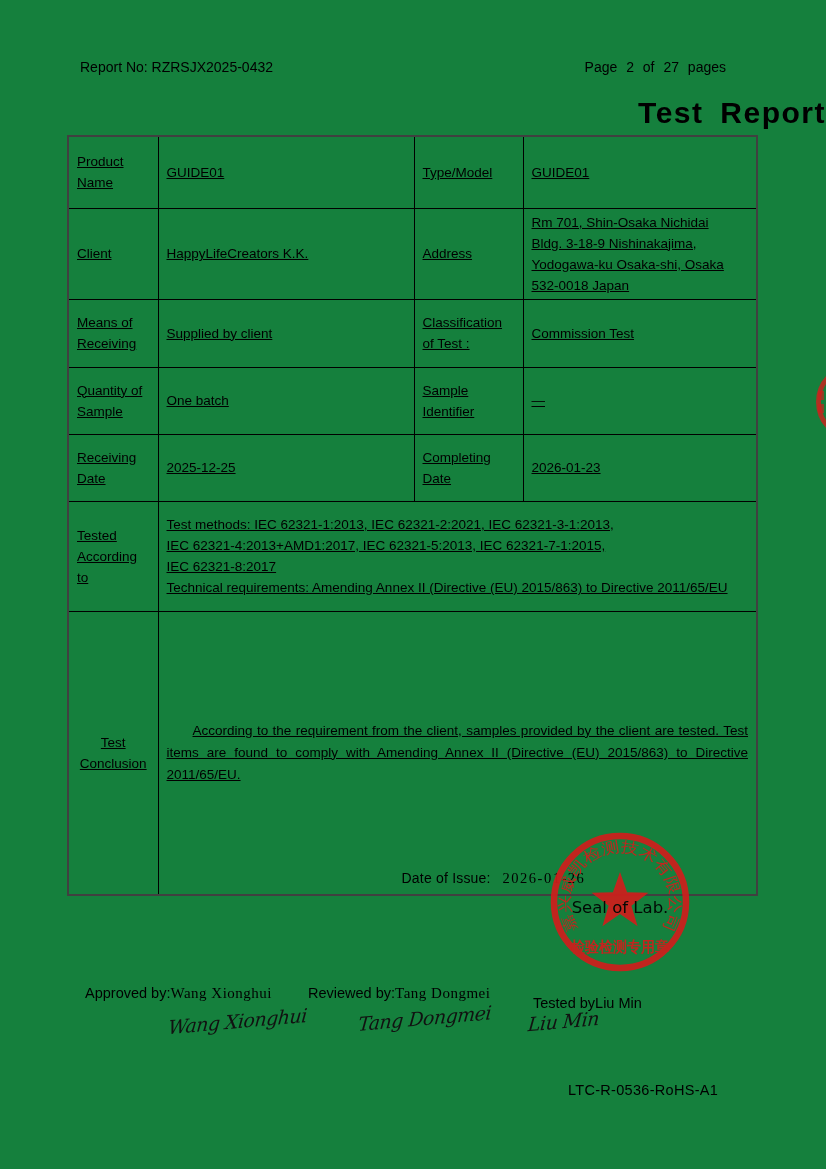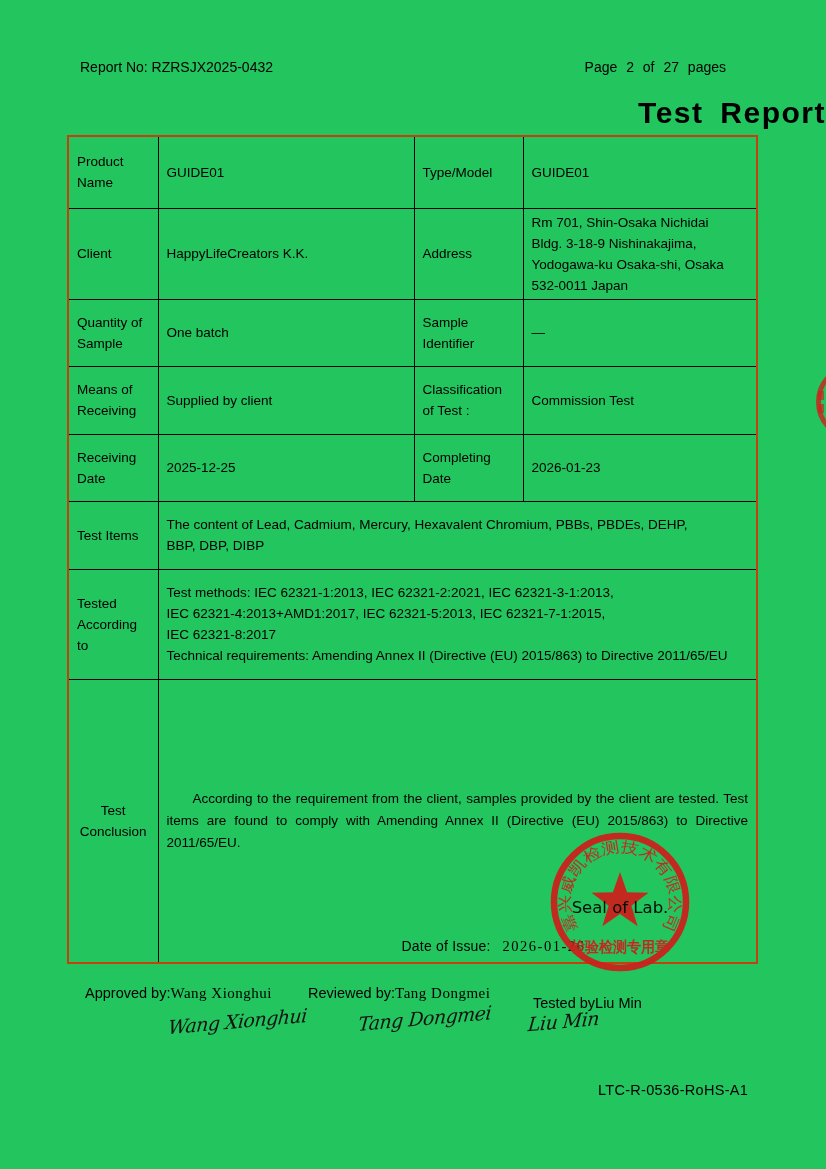--- a/index.html
+++ b/index.html
@@ -1,29 +1,29 @@
 <!DOCTYPE html>
 <html><head>
 <meta charset="utf-8">
 <style>
   * { margin:0; padding:0; box-sizing:border-box; }
   html,body { background:#fff; }
   body { font-family:"Liberation Sans","DejaVu Sans",sans-serif; color:#000; }
-  .page { position:relative; width:826px; height:1169px; background:#22c55e; overflow:hidden; }
+  .page { position:relative; width:826px; height:1169px; background:#15803d; overflow:hidden; }
 
   
   .report-no { position:absolute; left:80px; top:59px; font-size:14px; }
   .page-info { position:absolute; top:59px; right:100px; font-size:14px; word-spacing:5px; }
   .title { position:absolute; top:96px; left:0; width:100%; text-align:right;
            font-size:30px; font-weight:bold; letter-spacing:1.5px; word-spacing:7px; }
 
   
   table.report { position:absolute; left:67px; top:135px; width:689px;
                  border-collapse:collapse; table-layout:fixed; }
-  table.report { border:2px solid #c2410c; }
+  table.report { border:2px solid #404040;text-decoration:underline; }
   table.report td { border:1px solid #000; font-size:13.5px; line-height:21px;
                     vertical-align:middle; padding:3px 8px; }
   td.lbl { white-space:pre-line; padding-left:9px; }
   td.val { padding-left:11px; }
   .pre { white-space:pre-line; }
   .just { text-align:justify; }
   td.concl-lbl { text-align:center; vertical-align:middle; white-space:pre-line; }
   td.concl-val { vertical-align:top; position:relative; padding-top:12px; }
   .concl-text { text-align:justify; text-indent:26px; line-height:22px; }
   .date-line { position:absolute; left:243px; bottom:5px; font-size:14px; white-space:nowrap; }
@@ -48,21 +48,21 @@
   .sign-group { position:absolute; top:0; white-space:nowrap; }
   .sg-approved { left:85px; } .sg-reviewed { left:308px; } .sg-tested { left:533px;margin-top:10px; }
   .sign-name { font-family:"Liberation Serif","DejaVu Serif",serif; font-size:15px; letter-spacing:.5px; }
   .sign-name.sans { font-family:"Liberation Sans","DejaVu Sans",sans-serif; font-size:14.5px; letter-spacing:0; }
   .signature { position:absolute; font-family:"DejaVu Serif","Liberation Serif",serif;
                font-style:italic; font-size:19px; color:#111;
                transform:rotate(-5deg) skewX(-10deg); letter-spacing:-.5px; white-space:nowrap; }
   .sig-1 { left:168px; top:1010px; }
   .sig-2 { left:358px; top:1007px; }
   .sig-3 { left:528px; top:1010px; }
-  .doc-code { position:absolute; left:598px; top:1082px; font-size:14.5px; letter-spacing:.3px; }
+  .doc-code { position:absolute; left:568px; top:1082px; font-size:14.5px; letter-spacing:.3px; }
 </style>
 </head>
 <body>
 
 <div class="page">
 
   <div class="report-no">Report No: RZRSJX2025-0432</div>
   <div class="page-info">Page 2 of 27 pages</div>
   <div class="title">Test Report</div>
 
@@ -81,50 +81,45 @@
       <td class="lbl">Type/Model</td>
       <td class="val">GUIDE01</td>
     </tr>
     <tr style="height:88px">
       <td class="lbl">Client</td>
       <td class="val">HappyLifeCreators K.K.</td>
       <td class="lbl">Address</td>
       <td class="val pre">Rm 701, Shin-Osaka Nichidai
 Bldg. 3-18-9 Nishinakajima,
 Yodogawa-ku Osaka-shi, Osaka
-532-0011 Japan</td>
-    </tr>
-    <tr style="height:67px">
-      <td class="lbl">Quantity of
-Sample</td>
-      <td class="val">One batch</td>
-      <td class="lbl">Sample
-Identifier</td>
-      <td class="val">—</td>
+532-0018 Japan</td>
     </tr>
     <tr style="height:68px">
       <td class="lbl">Means of
 Receiving</td>
       <td class="val">Supplied by client</td>
       <td class="lbl">Classification
 of Test :</td>
       <td class="val">Commission Test</td>
     </tr>
     <tr style="height:67px">
+      <td class="lbl">Quantity of
+Sample</td>
+      <td class="val">One batch</td>
+      <td class="lbl">Sample
+Identifier</td>
+      <td class="val">—</td>
+    </tr>
+    <tr style="height:67px">
       <td class="lbl">Receiving
 Date</td>
       <td class="val">2025-12-25</td>
       <td class="lbl">Completing
 Date</td>
       <td class="val">2026-01-23</td>
-    </tr>
-    <tr style="height:68px">
-      <td class="lbl">Test Items</td>
-      <td class="val pre" colspan="3">The content of Lead, Cadmium, Mercury, Hexavalent Chromium, PBBs, PBDEs, DEHP,
-BBP, DBP, DIBP</td>
     </tr>
     <tr style="height:110px">
       <td class="lbl">Tested
 According
 to</td>
       <td class="val" colspan="3">
         <div class="pre">Test methods: IEC 62321-1:2013, IEC 62321-2:2021, IEC 62321-3-1:2013,
 IEC 62321-4:2013+AMD1:2017, IEC 62321-5:2013, IEC 62321-7-1:2015,
 IEC 62321-8:2017</div>
         <div class="just">Technical requirements: Amending Annex II (Directive (EU) 2015/863) to Directive 2011/65/EU</div>

